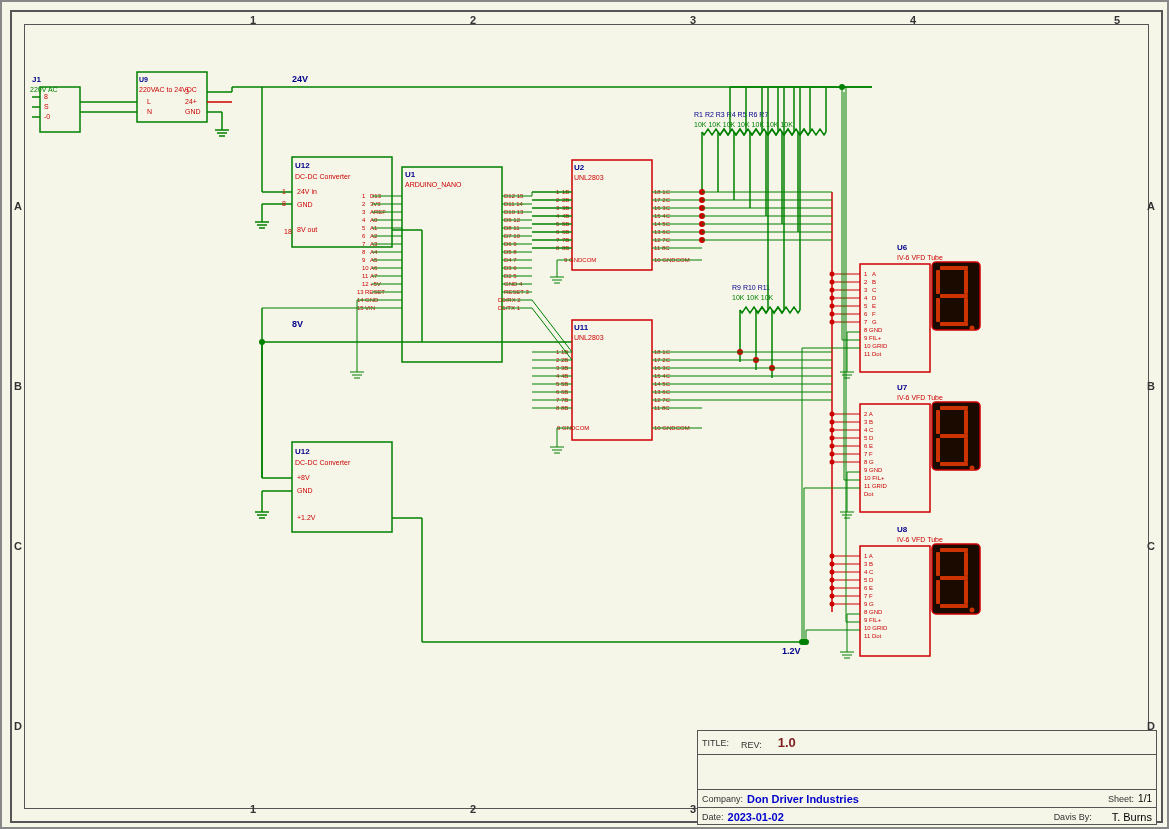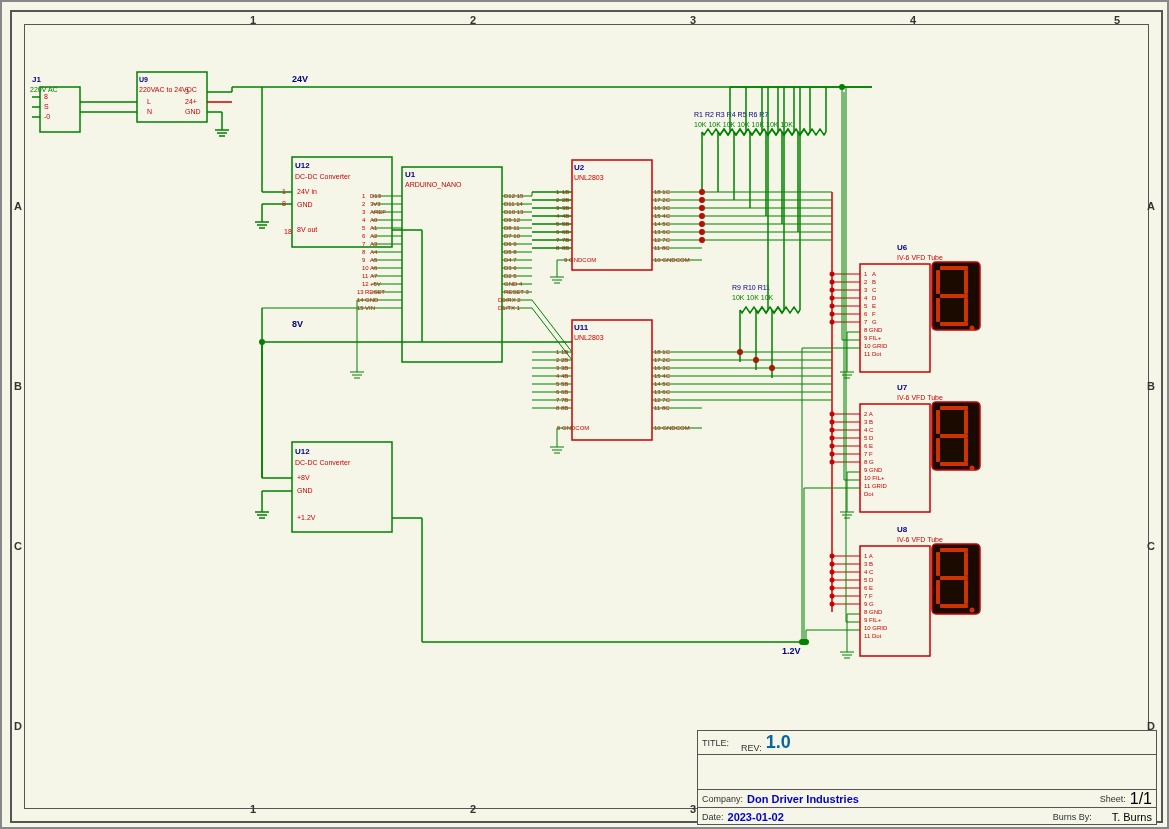--- a/index.html
+++ b/index.html
@@ -734,37 +734,37 @@
 
   </svg>
 
   <div class="title-block">
     <div class="title-block-inner">
 
       <div class="tb-row" style="border-bottom: 1px solid #555;">
         <span class="tb-label">TITLE:</span>
         <div style="display:flex; align-items:flex-end; margin-left:8px;">
           <span class="tb-rev-label">REV:</span>
-          <span class="tb-rev-value" style="margin-left:4px; font-size:18px; color:#0369a1;">1.0</span>
+          <span class="tb-rev-value" style="margin-left:16px; font-size:13px; color:#7f1d1d;">1.0</span>
         </div>
       </div>
 
       <div class="tb-row" style="border-bottom: 1px solid #555; min-height:8px;"></div>
 
       <div class="tb-row" style="border-bottom: 1px solid #555;">
         <span class="tb-label">Company:</span>
         <span class="tb-value">Don Driver Industries</span>
         <div style="flex:1;"></div>
         <span class="tb-rev-label">Sheet:</span>
-        <span style="margin-left:4px; font-size:16px; color:#000;">1/1</span>
+        <span style="margin-left:4px; font-size:10px; color:#000;">1/1</span>
       </div>
 
       <div class="tb-row">
         <span class="tb-label">Date:</span>
         <span class="tb-value">2023-01-02</span>
         <div style="flex:1;"></div>
-        <span class="tb-label">Burns By:</span>
+        <span class="tb-label">Davis By:</span>
         <span style="font-size:11px; color:#000; margin-left:16px;">T. Burns</span>
       </div>
     </div>
   </div>
 
 </div>
 
 </body></html>

